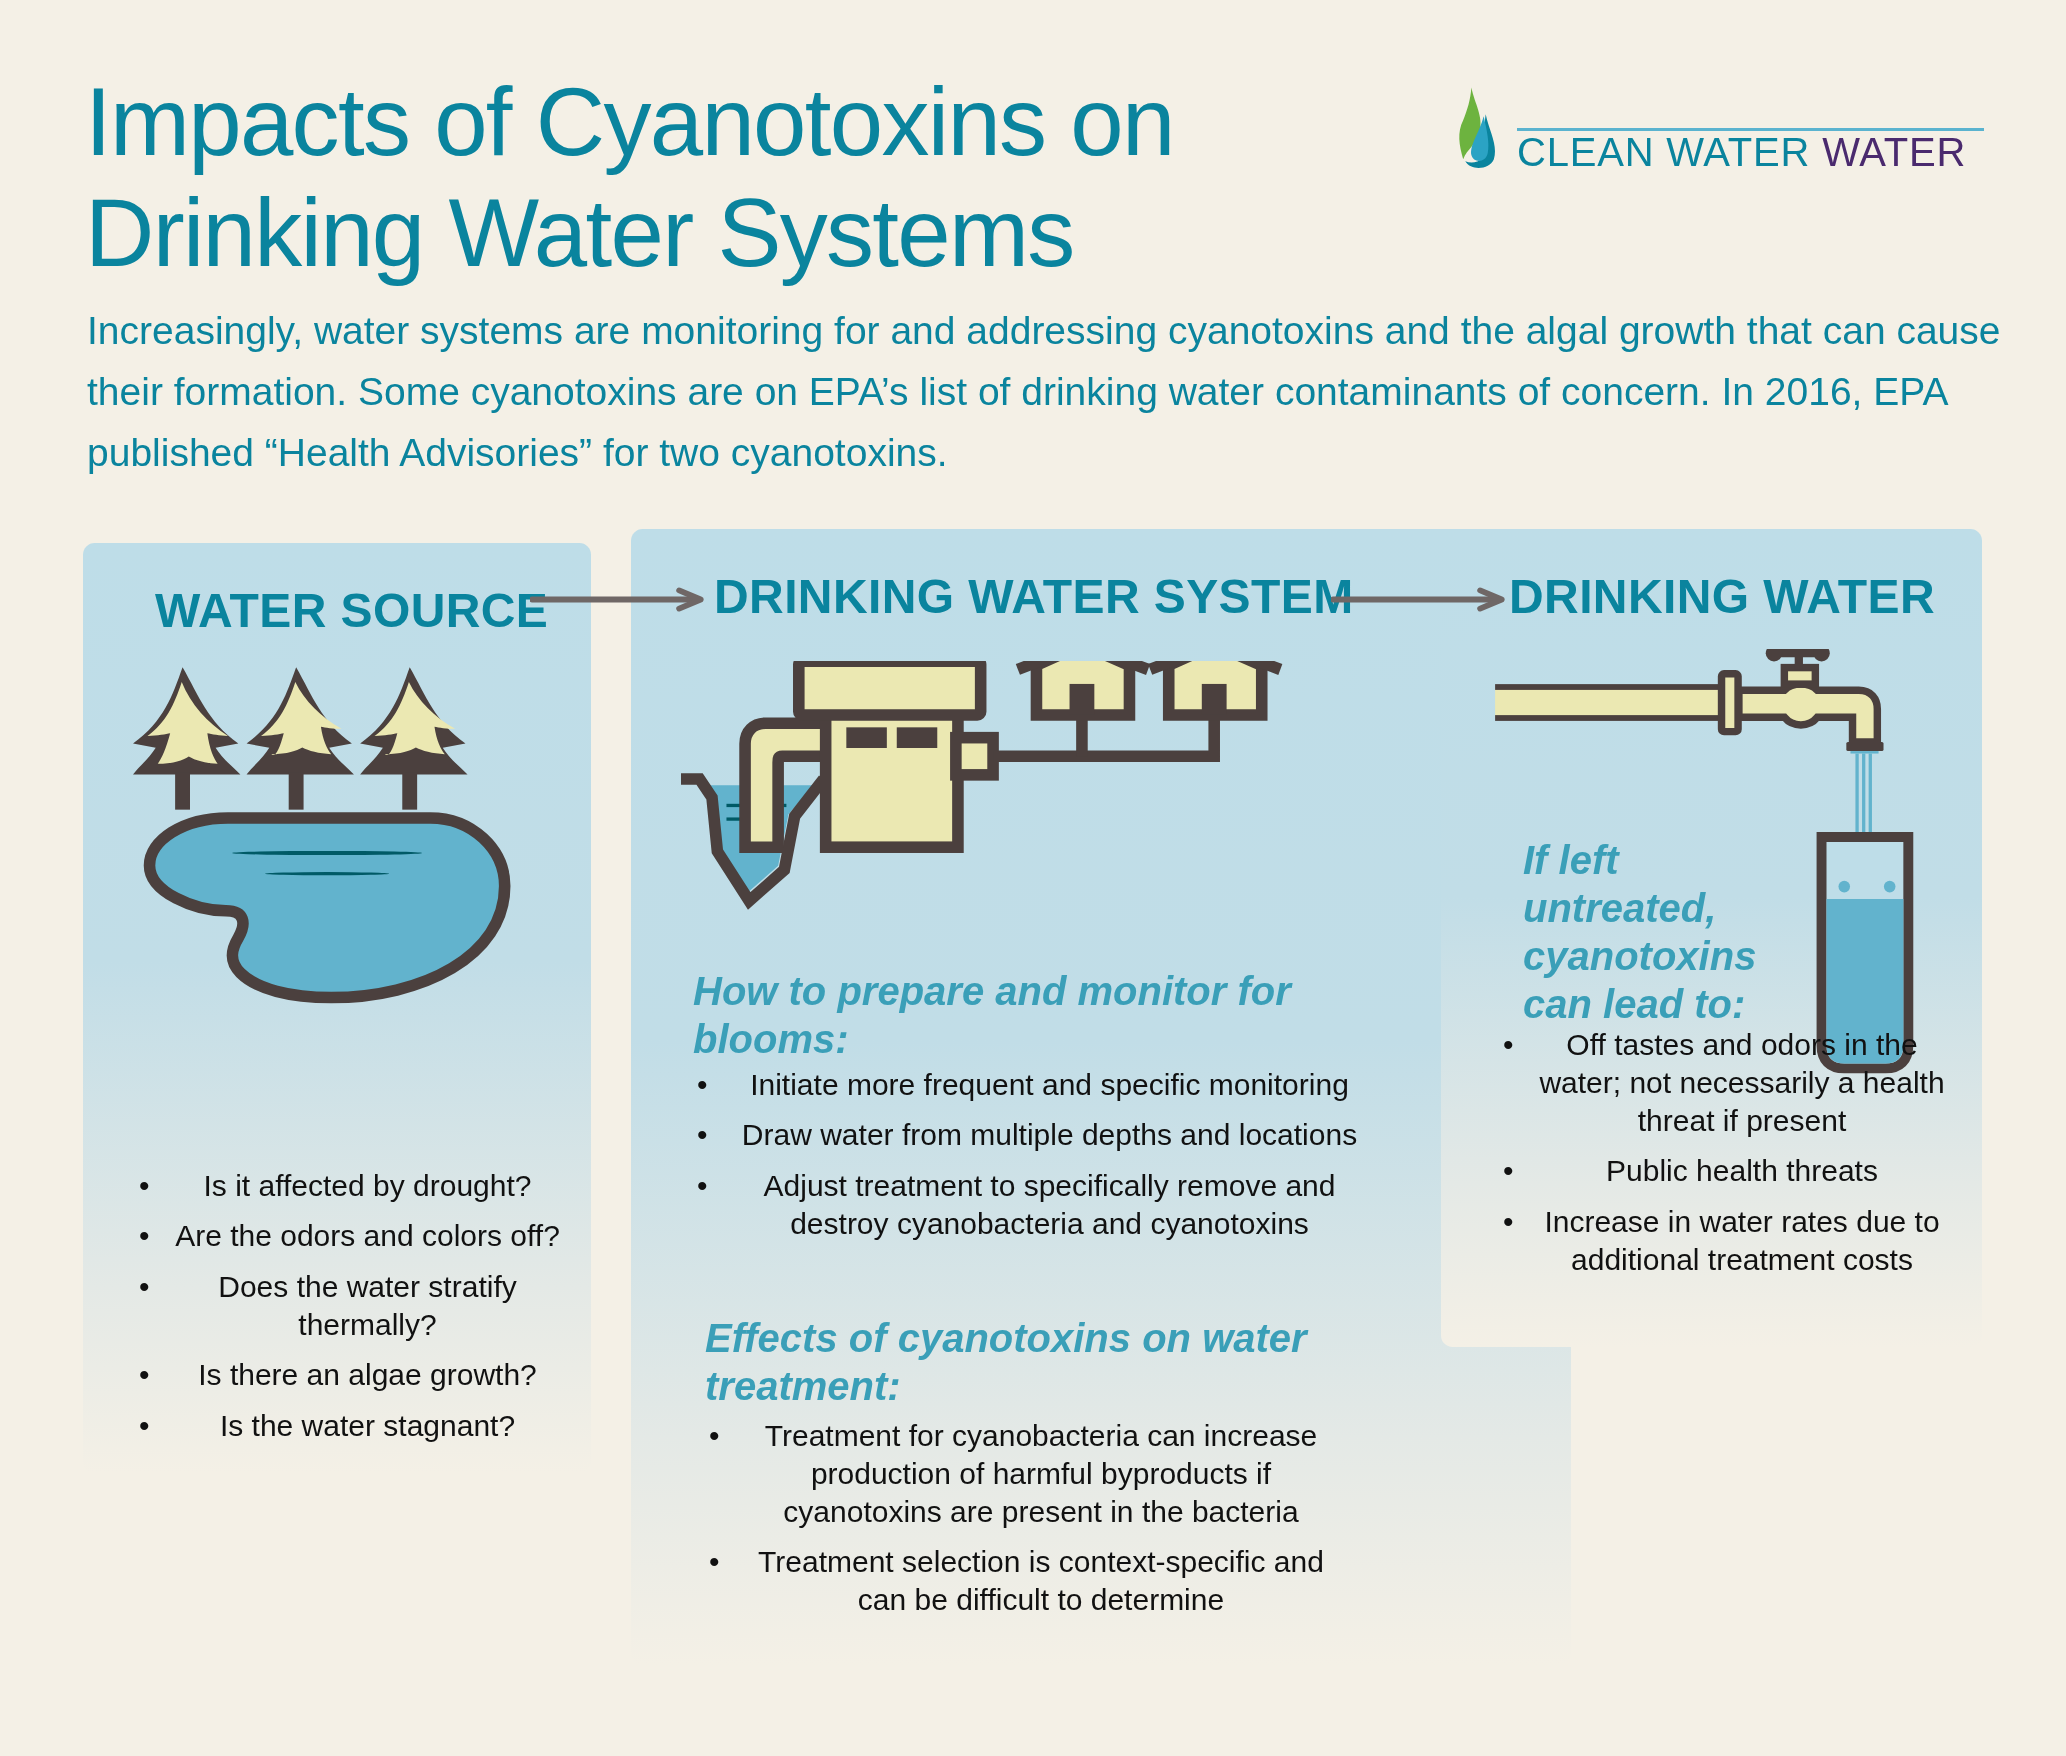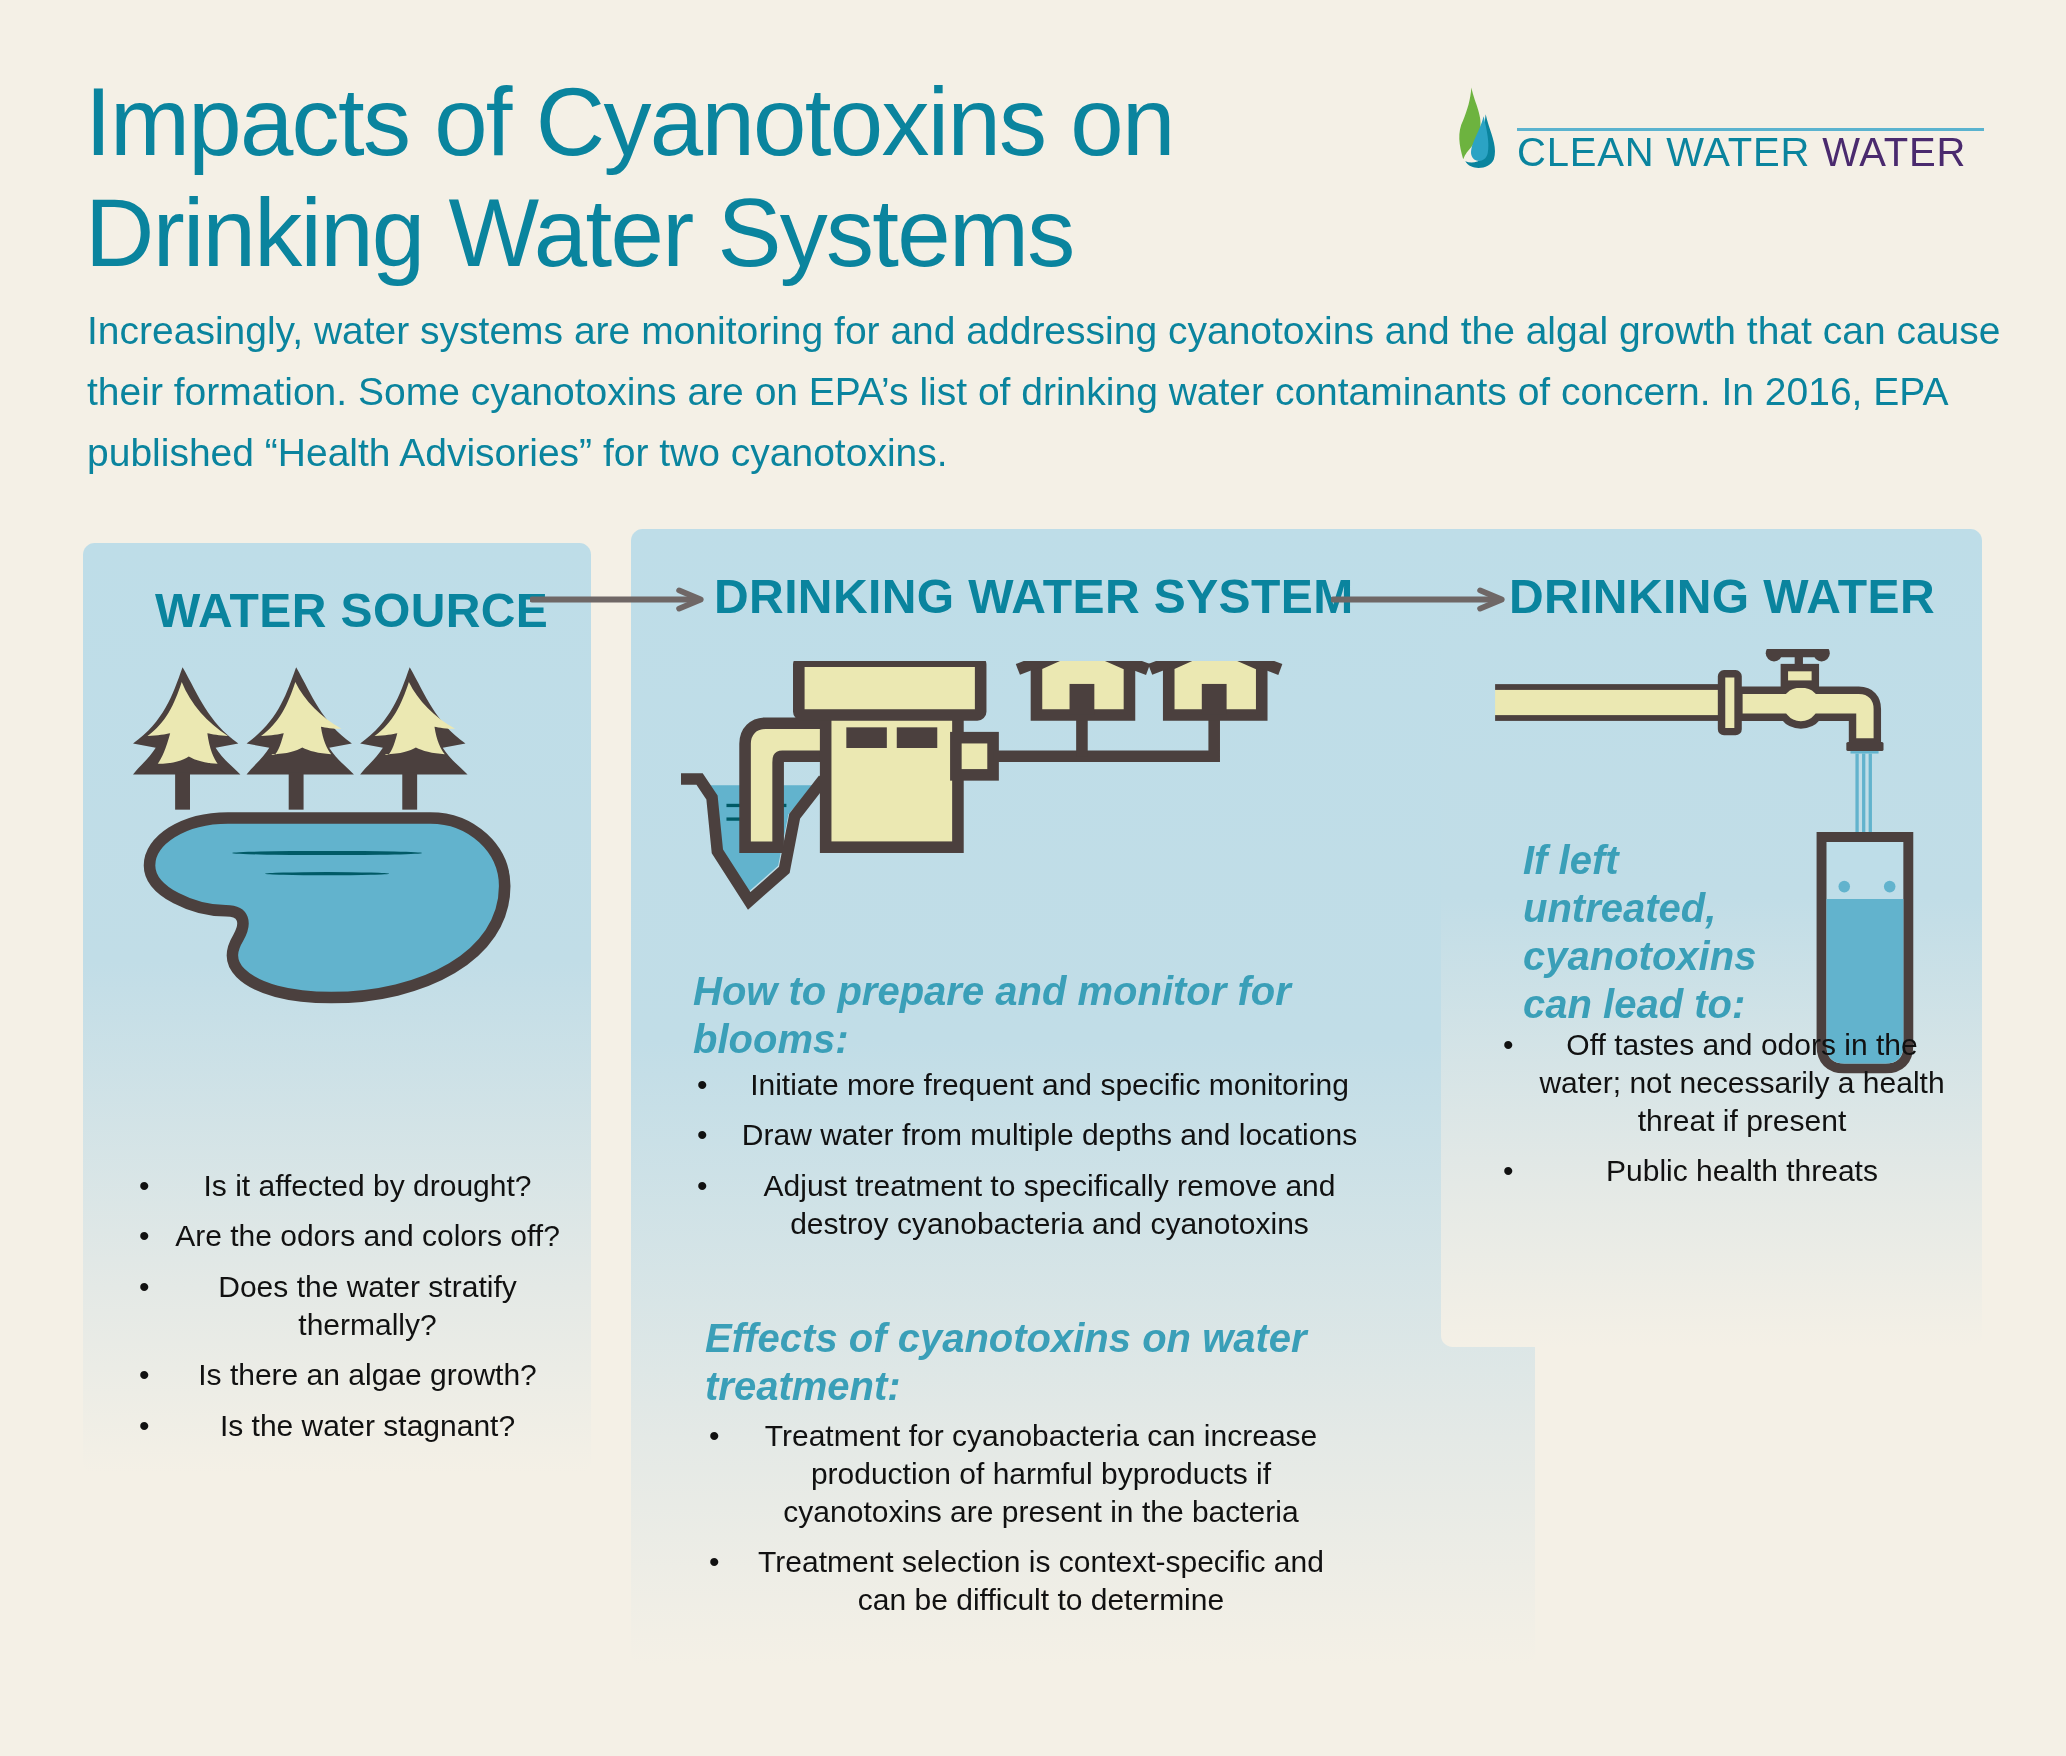--- a/index.html
+++ b/index.html
@@ -21,21 +21,21 @@
   .logo .accent2 { color:#4a2a6e; }
   .intro {
     position:absolute; left:87px; top:300px; width:1922px;
     font-size:39px; line-height:61px; color:#0a849e;
   }
   .panel {
     position:absolute; top:529px; border-radius:11.6px;
     background:linear-gradient(to bottom, #bedde8 0%, #c1dde7 45%, #e4e9e6 80%, #f4f0e6 100%);
   }
   .p1 { left:83px; width:508px; height:930px;margin-top:14px; }
-  .p2 { left:631px; width:904px; height:1136px; }
+  .p2 { left:631px; width:904px; height:1136px;padding-left:36px; }
   .p3 { left:1441px; width:541px; height:818px; }
   .heading {
     position:absolute; font-weight:700; color:#0a849e; font-size:48px; line-height:54px; letter-spacing:0.4px; white-space:nowrap;
   }
   .arrow { position:absolute; height:25px; }
   .sub {
     position:absolute; font-style:italic; font-weight:700; color:#3a9fb8; font-size:40px; line-height:48px;
   }
   ul.bl { position:absolute; margin:0; padding:0; list-style:none; font-size:30px; line-height:38px; color:#111; }
   ul.bl li { position:relative; padding-left:31px; margin-bottom:12.4px;text-align:center; }
@@ -163,20 +163,21 @@
 
     <path d="M790 455 L1000 455 L1000 960 C1000 995 980 1015 945 1015 L845 1015 C810 1015 790 995 790 960 Z" fill="#bedde8" stroke="#4b403e" stroke-width="24"></path>
     <path d="M802 605 L988 605 L988 960 C988 990 970 1003 945 1003 L845 1003 C820 1003 802 990 802 960 Z" fill="#62b3cd"></path>
     <circle cx="845" cy="575" r="14" fill="#62b3cd"></circle>
     <circle cx="955" cy="575" r="14" fill="#62b3cd"></circle>
   </svg>
   <div class="sub" style="left:58px;top:307px;width:289px;margin-left:24px;">If left untreated, cyanotoxins can lead to:</div>
   <ul class="bl" style="left:58px;top:497px;width:455px;">
     <li>Off tastes and odors in the water; not necessarily a health threat if present</li>
     <li>Public health threats</li>
+    <li>Increase in water rates due to additional treatment costs</li>
   </ul>
 </div>
 
 <svg class="arrow" style="left:530px;top:587px;" width="174" height="25" viewBox="0 0 420 60">
   <line x1="5" y1="30" x2="400" y2="30" stroke="#6f6766" stroke-width="14" stroke-linecap="round"></line>
   <path d="M360 8 L412 30 L360 52" fill="none" stroke="#6f6766" stroke-width="14" stroke-linecap="round" stroke-linejoin="round"></path>
 </svg>
 <svg class="arrow" style="left:1331px;top:587px;" width="174" height="25" viewBox="0 0 420 60">
   <line x1="5" y1="30" x2="400" y2="30" stroke="#6f6766" stroke-width="14" stroke-linecap="round"></line>
   <path d="M360 8 L412 30 L360 52" fill="none" stroke="#6f6766" stroke-width="14" stroke-linecap="round" stroke-linejoin="round"></path>

